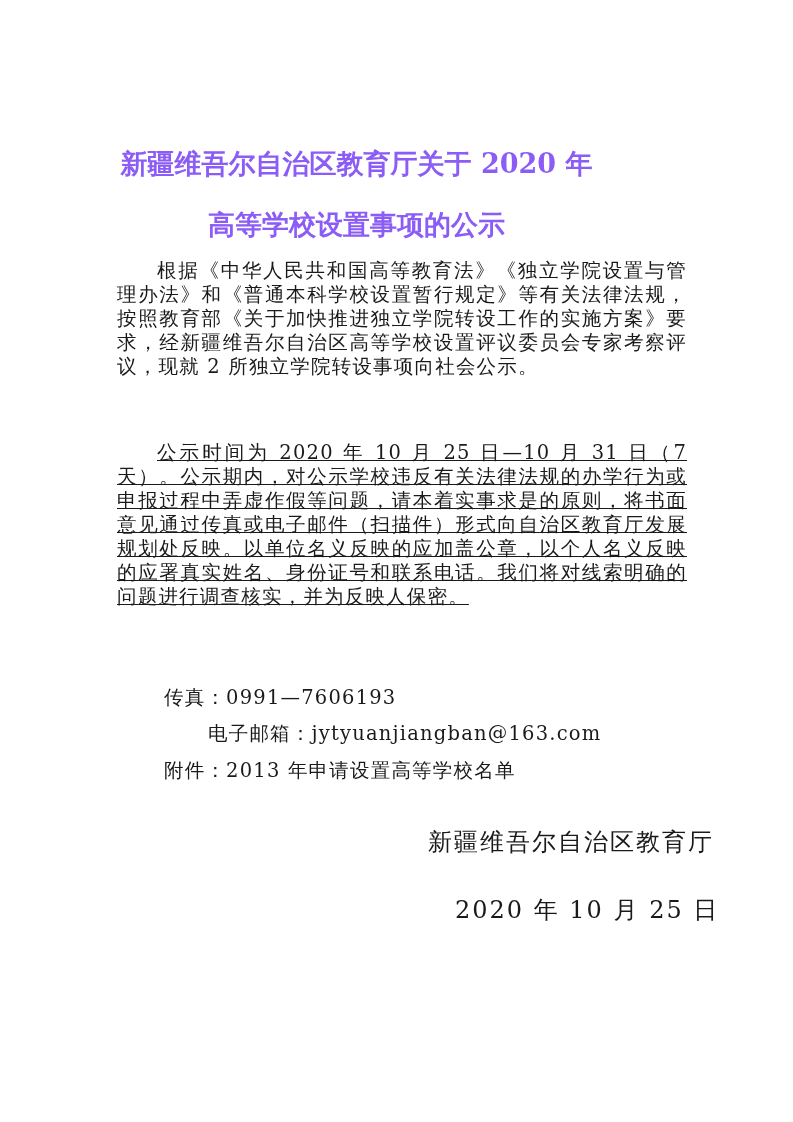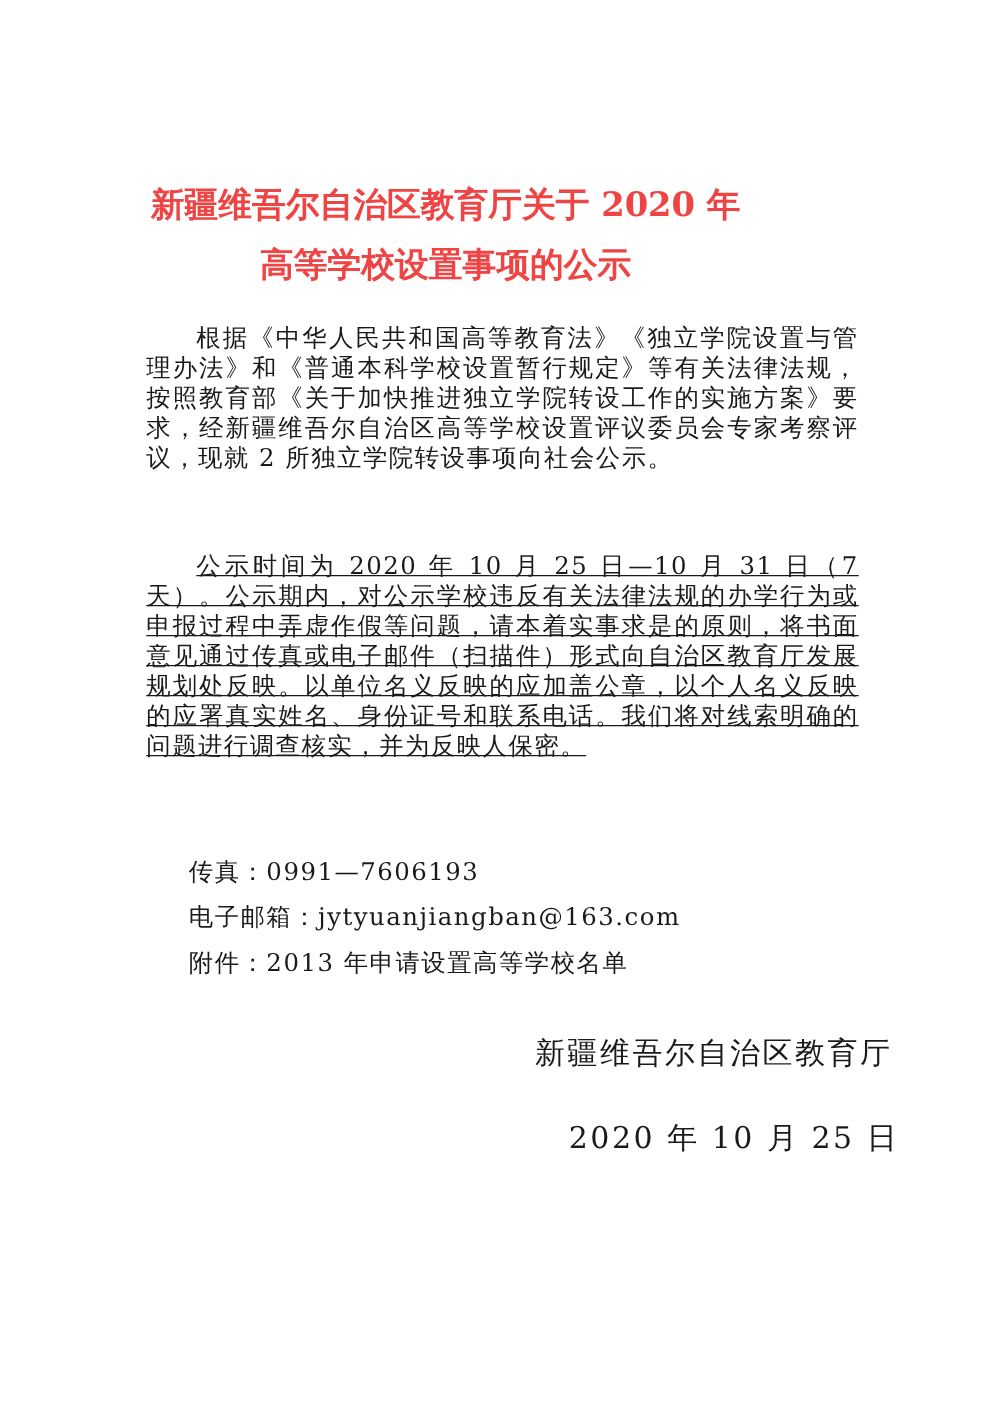--- a/index.html
+++ b/index.html
@@ -1,41 +1,41 @@
 <!DOCTYPE html>
 <html><head>
 <meta charset="utf-8">
 <style>
   html, body { margin:0; padding:0; background:#ffffff; }
   body { width:793px; height:1122px; position:relative; overflow:hidden;
          font-family:"DejaVu Serif","Liberation Serif",serif; color:#1a1a1a; }
   .title { position:absolute; left:0; width:713px; text-align:center;
            font-family:"DejaVu Serif","Liberation Serif",serif; font-weight:bold;
-           font-size:27px; letter-spacing:0px; color:#ef4444; }
+           font-size:27px; letter-spacing:0px; color:#8b5cf6; }
   .t1 { top:146px; }
-  .t2 { top:194px;font-family:Liberation Mono, monospace; }
+  .t2 { top:207px;font-family:Liberation Mono, monospace; }
   .para { position:absolute; left:117px; width:570px; font-size:19.5px;
           line-height:24px; text-align:justify; letter-spacing:1.2px; }
   .para p { margin:0; }
   .indent { text-indent:40px; }
-  .line { position:absolute; left:151px; font-size:19.5px; letter-spacing:1.2px; }
+  .line { position:absolute; left:164px; font-size:19.5px; letter-spacing:1.2px; }
   .sig { position:absolute; font-size:24px; letter-spacing:2px; }
 </style>
 </head>
 <body>
 
 <div class="title t1">新疆维吾尔自治区教育厅关于 2020 年</div>
 <div class="title t2">高等学校设置事项的公示</div>
 
 <div class="para" style="top:259px;">
   <p class="indent">根据《中华人民共和国高等教育法》《独立学院设置与管理办法》和《普通本科学校设置暂行规定》等有关法律法规，按照教育部《关于加快推进独立学院转设工作的实施方案》要求，经新疆维吾尔自治区高等学校设置评议委员会专家考察评议，现就 2 所独立学院转设事项向社会公示。</p>
 </div>
 
 <div class="para" style="top:441px;text-decoration:underline;">
   <p class="indent">公示时间为 2020 年 10 月 25 日—10 月 31 日（7 天）。公示期内，对公示学校违反有关法律法规的办学行为或申报过程中弄虚作假等问题，请本着实事求是的原则，将书面意见通过传真或电子邮件（扫描件）形式向自治区教育厅发展规划处反映。以单位名义反映的应加盖公章，以个人名义反映的应署真实姓名、身份证号和联系电话。我们将对线索明确的问题进行调查核实，并为反映人保密。</p>
 </div>
 
 <div class="line" style="top:684px;">传真：0991—7606193</div>
-<div class="line" style="top:720px;">电子邮箱：jytyuanjiangban@163.com</div>
+<div class="line" style="top:720px;margin-left:44px;">电子邮箱：jytyuanjiangban@163.com</div>
 <div class="line" style="top:757px;">附件：2013 年申请设置高等学校名单</div>
 
 <div class="sig" style="top:826px; left:428px;">新疆维吾尔自治区教育厅</div>
 <div class="sig" style="top:862px; left:455px;margin-top:32px;">2020 年 10 月 25 日</div>
 
 </body></html>

